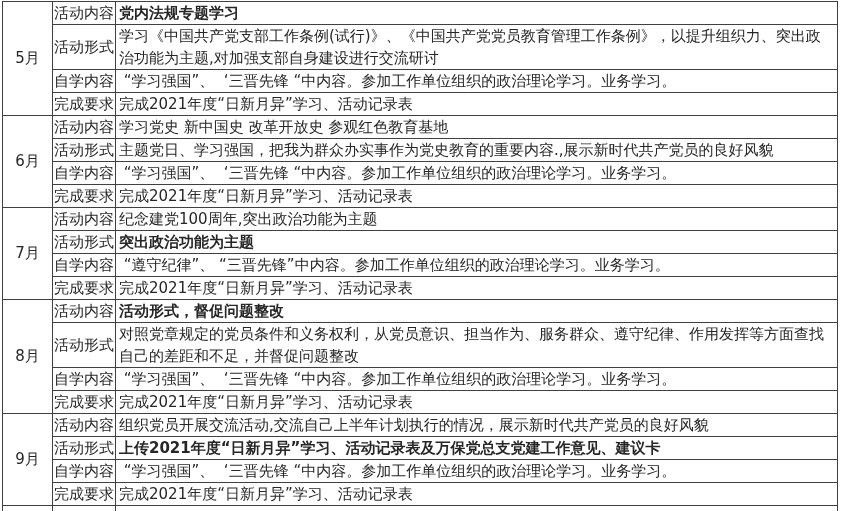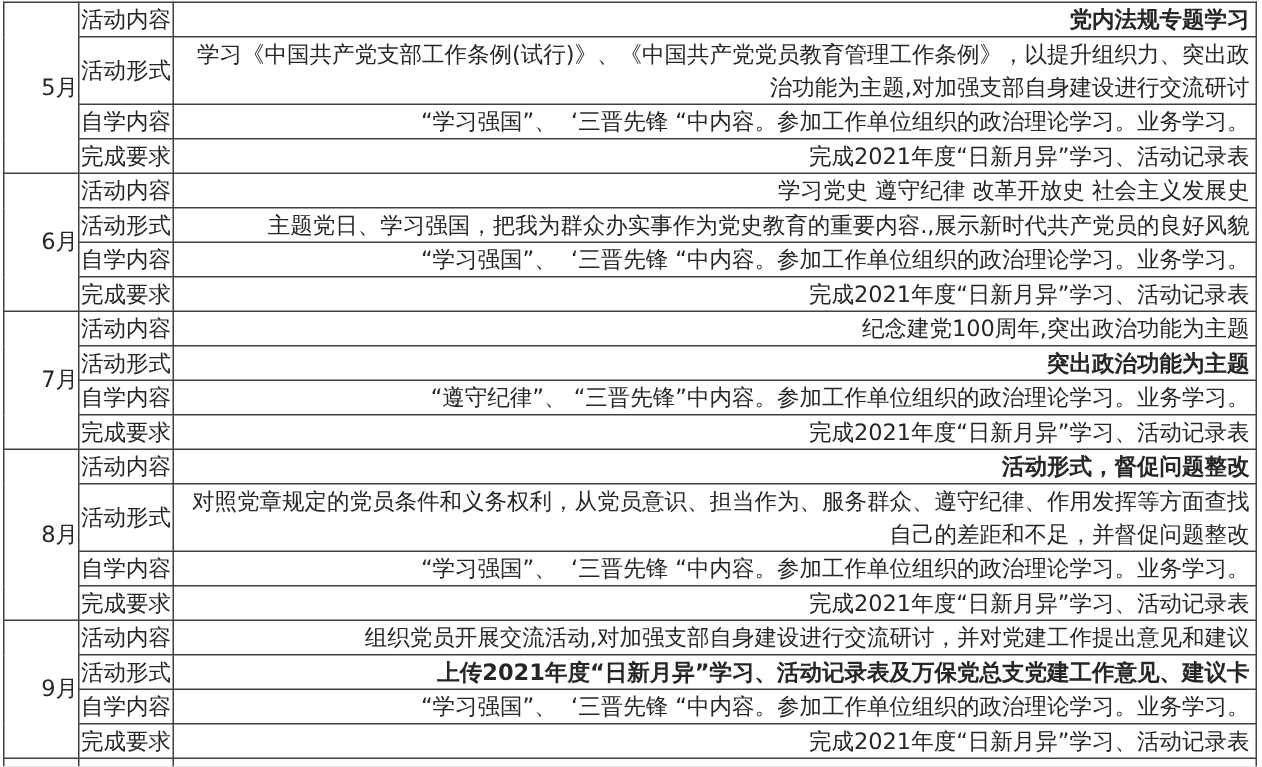--- a/index.html
+++ b/index.html
@@ -23,33 +23,33 @@
     font-size: 15px;
     color: #262626;
   }
   table.schedule td {
     border: 1px solid #404040;
     vertical-align: middle;
     overflow: hidden;
     margin-top: 21px;
   }
   td.month {
-    text-align: right;
+    text-align: center;
     padding: 0;
   }
   td.label {
     text-align: center;
     padding: 0;
     white-space: nowrap;
   }
   td.content {
     padding: 0 4px 0 3px;
     white-space: pre-wrap;
     line-height: 22px;
-    text-align: right;
+    text-align: left;
   }
   .bold { font-weight: bold; }
   tr.h1 { height: 23px; }
   tr.h2 { height: 45px; }
   tr.hp { height: 5px; }
   tr.hp td { padding: 0; height: 5px; line-height: 0; }
 </style>
 </head>
 <body>
 
@@ -76,21 +76,21 @@
         <td class="content"> “学习强国”、  ‘三晋先锋 “中内容。参加工作单位组织的政治理论学习。业务学习。</td>
       </tr>
       <tr class="h1">
         <td class="label">完成要求</td>
         <td class="content">完成2021年度“日新月异”学习、活动记录表</td>
       </tr>
 
       <tr class="h1">
         <td class="month" rowspan="4">6月</td>
         <td class="label">活动内容</td>
-        <td class="content">学习党史 遵守纪律 改革开放史 社会主义发展史</td>
+        <td class="content">学习党史 新中国史 改革开放史 参观红色教育基地</td>
       </tr>
       <tr class="h1">
         <td class="label">活动形式</td>
         <td class="content">主题党日、学习强国，把我为群众办实事作为党史教育的重要内容.,展示新时代共产党员的良好风貌</td>
       </tr>
       <tr class="h1">
         <td class="label">自学内容</td>
         <td class="content"> “学习强国”、  ‘三晋先锋 “中内容。参加工作单位组织的政治理论学习。业务学习。</td>
       </tr>
       <tr class="h1">
@@ -130,21 +130,21 @@
         <td class="content"> “学习强国”、  ‘三晋先锋 “中内容。参加工作单位组织的政治理论学习。业务学习。</td>
       </tr>
       <tr class="h1">
         <td class="label">完成要求</td>
         <td class="content">完成2021年度“日新月异”学习、活动记录表</td>
       </tr>
 
       <tr class="h1">
         <td class="month" rowspan="4">9月</td>
         <td class="label">活动内容</td>
-        <td class="content">组织党员开展交流活动,对加强支部自身建设进行交流研讨，并对党建工作提出意见和建议</td>
+        <td class="content">组织党员开展交流活动,交流自己上半年计划执行的情况，展示新时代共产党员的良好风貌</td>
       </tr>
       <tr class="h1">
         <td class="label">活动形式</td>
         <td class="content bold">上传2021年度“日新月异”学习、活动记录表及万保党总支党建工作意见、建议卡</td>
       </tr>
       <tr class="h1">
         <td class="label">自学内容</td>
         <td class="content"> “学习强国”、  ‘三晋先锋 “中内容。参加工作单位组织的政治理论学习。业务学习。</td>
       </tr>
       <tr class="h1">

